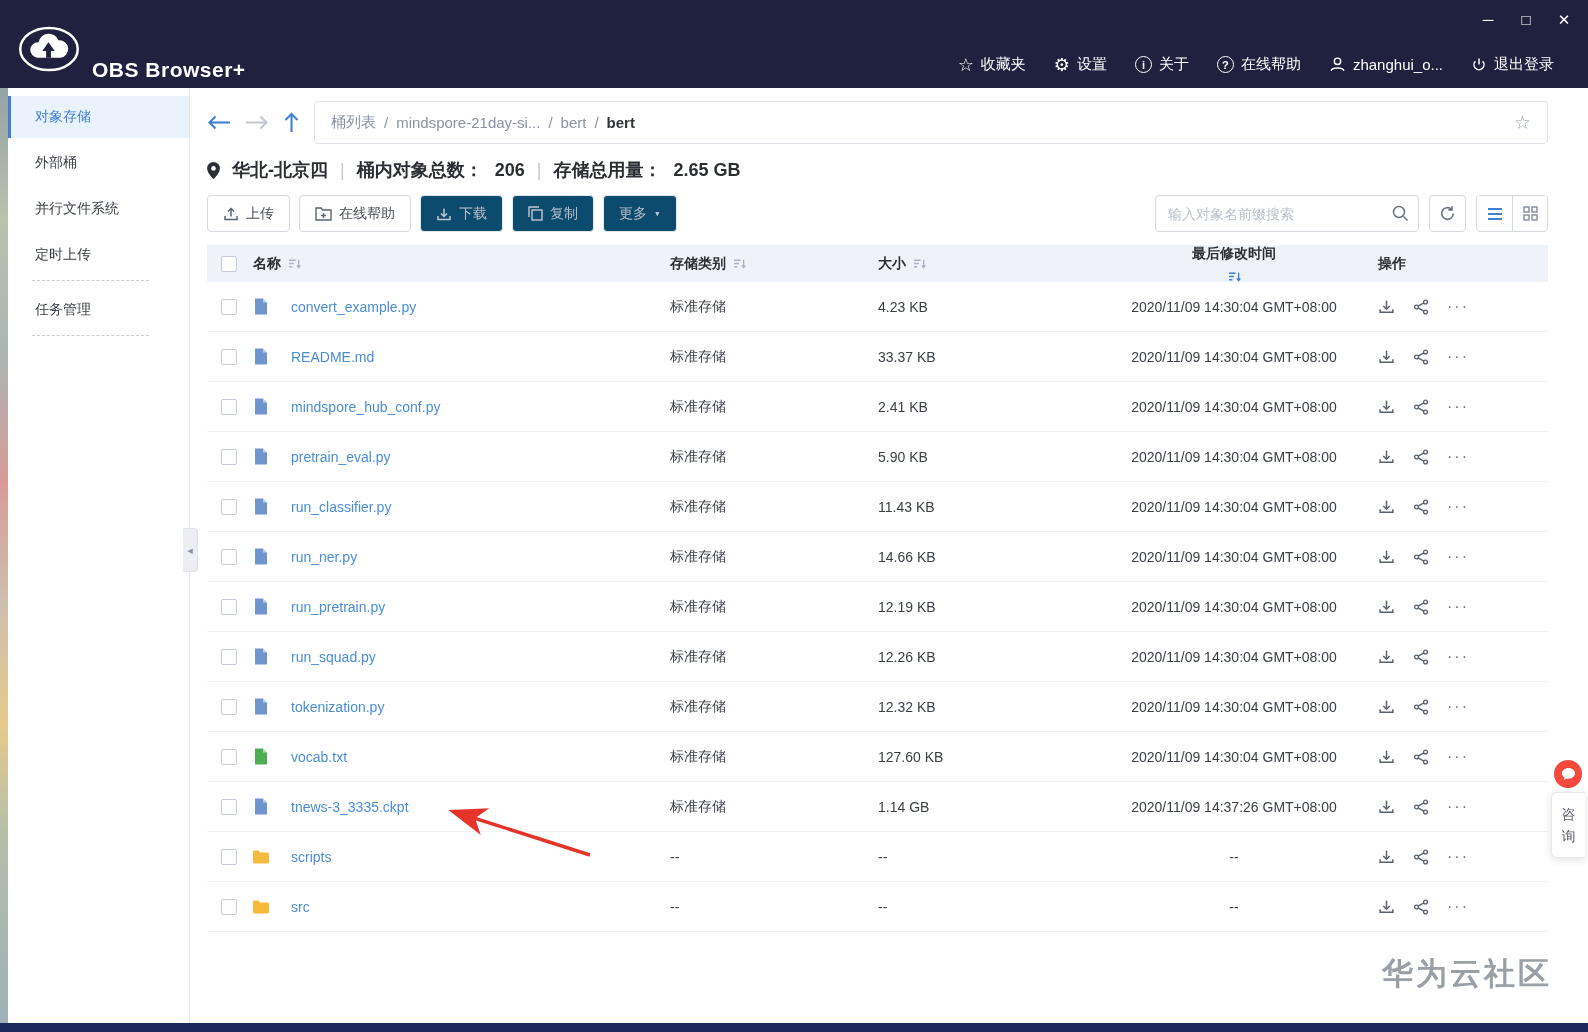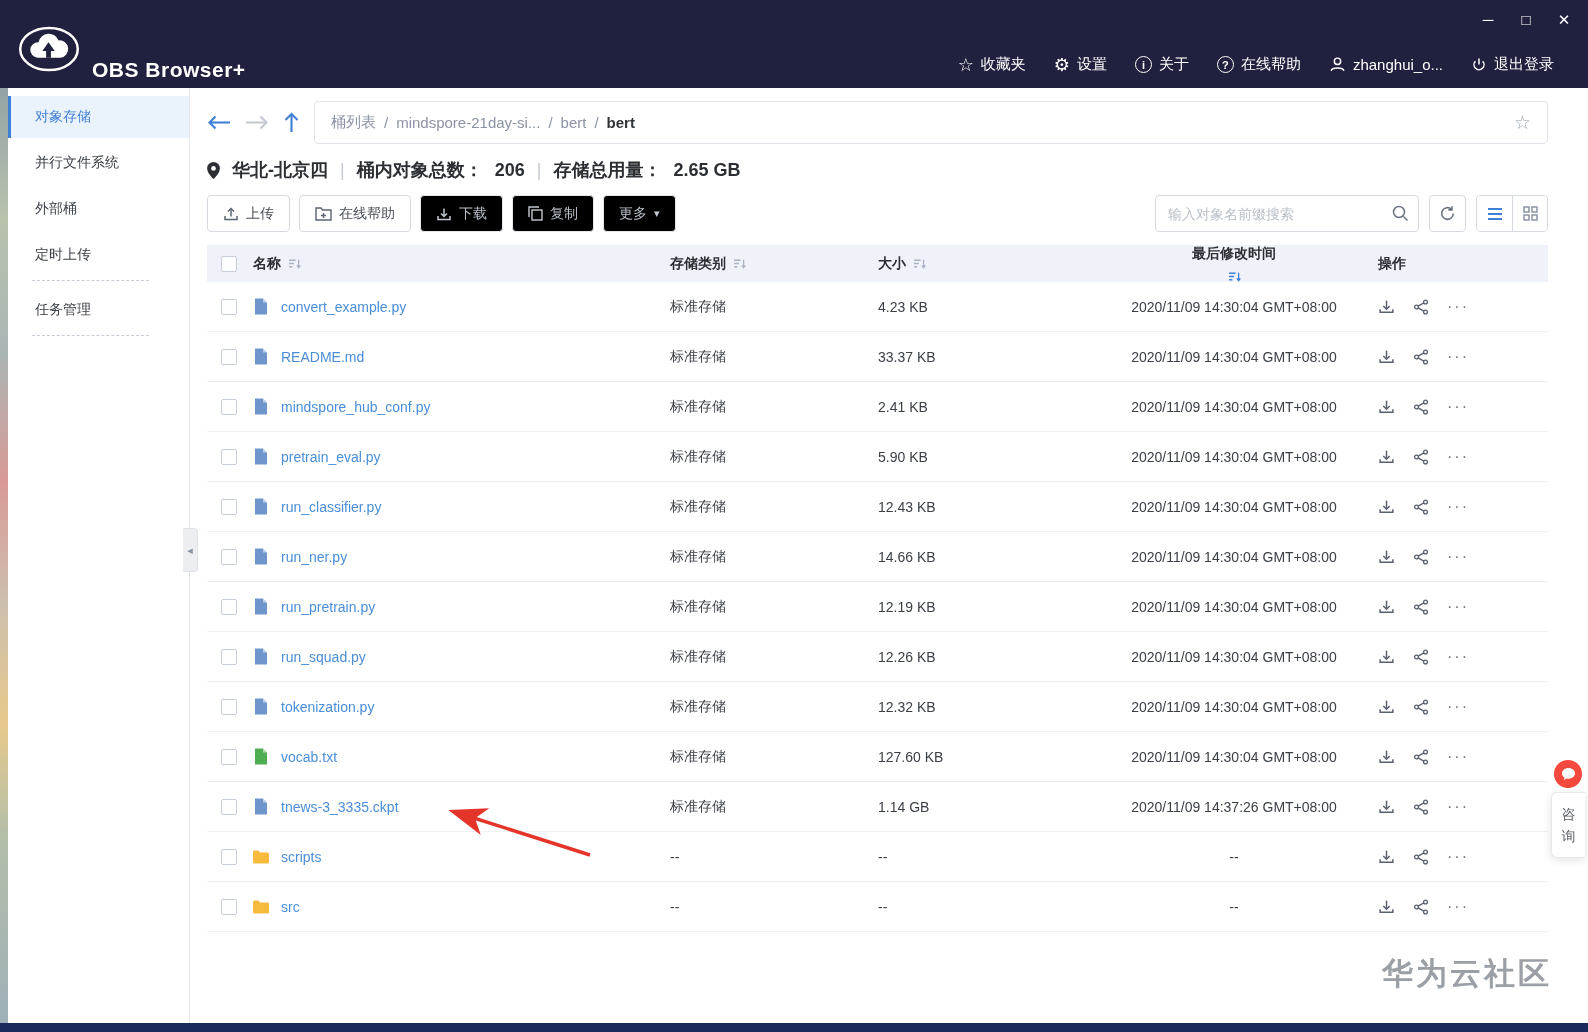--- a/index.html
+++ b/index.html
@@ -45,23 +45,23 @@
   .bc-star { margin-left:auto; font-size:19px; color:#98a1b0; cursor:pointer; }
 
   
   .inforow { display:flex; align-items:center; margin-top:16px; font-size:18px; font-weight:bold;
     color:#2b2e33; gap:12px; }
   .info-div { color:#c3c8d1; font-weight:normal; }
 
   
   .toolbar { display:flex; align-items:center; margin-top:13px; gap:9px; }
   .tbtn { height:37px; border:1px solid #d5d9e0; border-radius:4px; background:#fff; display:flex;
-    align-items:center; gap:7px; padding:0 15px; font-size:14px; color:#4a4f57; cursor:pointer; }
+    align-items:center; gap:7px; padding:0 15px; font-size:14px; color:#4a4f57; cursor:pointer;font-family:Liberation Mono, monospace; }
   .tbtn svg { stroke:#5a6472; }
-  .tbtn.disabled { color:#b9bfc9; border-color:#e4e7ec; background:#000000; cursor:default; }
+  .tbtn.disabled { color:#b9bfc9; border-color:#e4e7ec; background:#0c4a6e; cursor:default; }
   .tbtn.disabled svg { stroke:#c2c7d0; }
   .tbtn .caret { font-size:11px; color:#c2c7d0; }
   .toolbar-right { margin-left:auto; display:flex; align-items:center; gap:10px; }
   .searchbox { position:relative; width:264px; height:37px; }
   .searchbox input { width:100%; height:100%; border:1px solid #d5d9e0; border-radius:4px;
     padding:0 34px 0 12px; font-size:14px; color:#333; outline:none;
     font-family:"Liberation Sans","DejaVu Sans",sans-serif; }
   .searchbox input::placeholder { color:#b9bfc9; }
   .search-mag { position:absolute; right:10px; top:9px; cursor:pointer; }
   .sqbtn { width:37px; height:37px; border:1px solid #d5d9e0; border-radius:4px; background:#fff;
@@ -69,21 +69,21 @@
   .view-group { display:flex; border:1px solid #d5d9e0; border-radius:4px; overflow:hidden; height:37px; }
   .view-btn { width:35px; display:flex; align-items:center; justify-content:center; cursor:pointer; background:#fff; }
   .view-btn + .view-btn { border-left:1px solid #d5d9e0; }
 
   
   .table { margin-top:13px; font-size:14px; }
   .thead { display:flex; align-items:center; height:37px; background:#eff2f8; color:#2b2e33; font-weight:bold; }
   .trow { display:flex; align-items:center; height:50px; border-bottom:1px solid #eef0f4; }
   .col { display:flex; align-items:center; }
   .col-sel { width:46px; padding-left:14px; }
-  .col-name { flex:1; gap:12px; }
+  .col-name { flex:1; gap:22px; }
   .col-storage { width:208px; color:#3a3f46; }
   .col-size { width:212px; color:#3a3f46; }
   .col-modified { width:288px; color:#3a3f46;flex-direction:column; }
   .col-ops { width:170px; gap:18px; color:#58606e; }
   .thead .col { color:#2b2e33; gap:7px; }
   .checkbox { width:16px; height:16px; border:1px solid #c7cdd8; border-radius:2px; background:#fff; cursor:pointer; }
   .sort-ic { color:#a9b2c2; display:flex; cursor:pointer; }
   .sort-ic.active { color:#3f7fd6; }
   .obj-link { color:#4a8ed8; text-decoration:none; cursor:pointer; }
   .row-icon { display:inline-flex; width:16px; justify-content:center; }
@@ -163,24 +163,24 @@
   </div>
 
   <div class="main">
     <div class="edge-strip"></div>
 
     <aside class="sidebar">
       <div class="side-item active">
         <span>对象存储</span>
       </div>
       <div class="side-item">
+        <span>外部桶</span>
+      </div>
+      <div class="side-item">
         <span>并行文件系统</span>
-      </div>
-      <div class="side-item">
-        <span>外部桶</span>
       </div>
       <div class="side-item">
         <span>定时上传</span>
       </div>
       <div class="side-divider"></div>
       <div class="side-item">
         <span>任务管理</span>
       </div>
       <div class="side-divider"></div>
     </aside>
@@ -502,21 +502,21 @@
       <span class="row-icon icon-file-blue">
         <svg class="file-shape" width="14" height="17" viewBox="0 0 14 16">
           <path d="M1 0h8l4 4v12H1z" fill="currentColor"></path>
           <path d="M9 0l4 4H9z" fill="#fff" opacity=".55"></path>
         </svg>
 
       </span>
       <a class="obj-link">run_classifier.py</a>
     </div>
     <div class="col col-storage">标准存储</div>
-    <div class="col col-size">12.43 KB</div>
+    <div class="col col-size">11.43 KB</div>
     <div class="col col-modified">2020/11/09 14:30:04 GMT+08:00</div>
     <div class="col col-ops">
       <span class="op">
         <svg width="17" height="17" viewBox="0 0 16 16" fill="none" stroke="currentColor" stroke-width="1.4">
           <path d="M8 2.5V10"></path>
                     <path d="M5 7.5l3 3 3-3"></path>
                     <path d="M2 10.5v3h12v-3"></path>
         </svg>
       </span>
       <span class="op">

